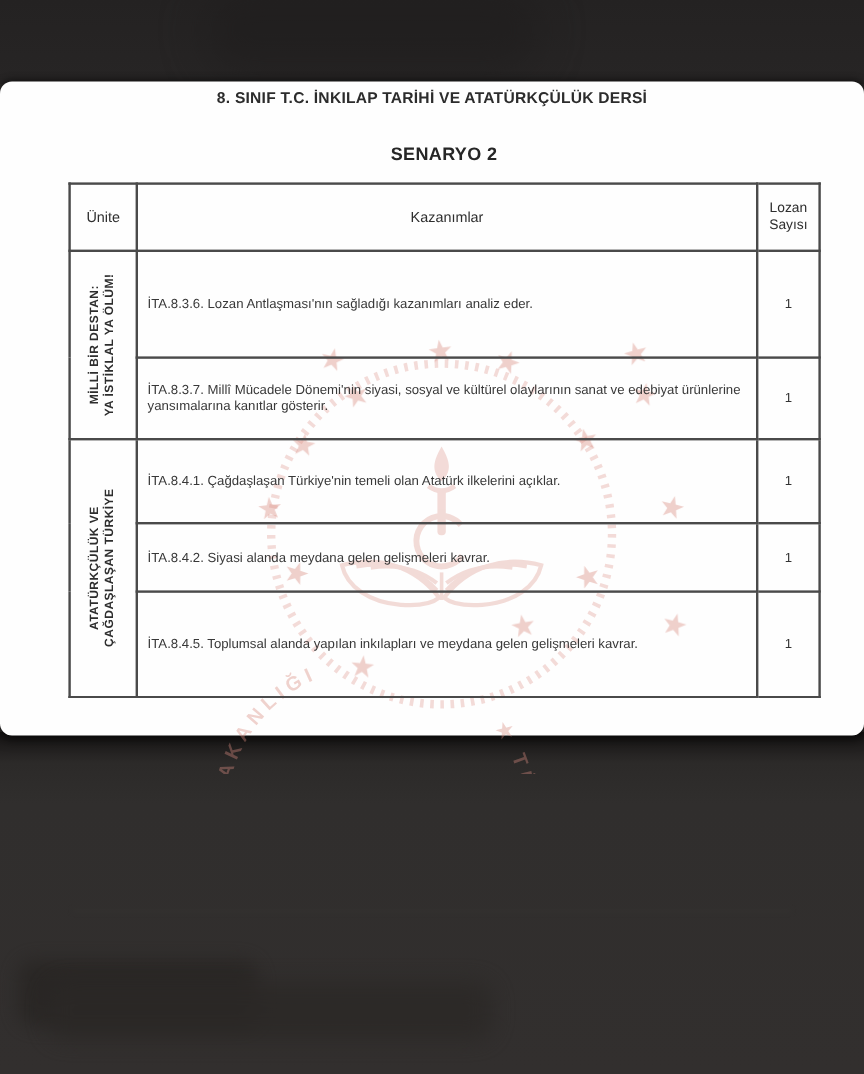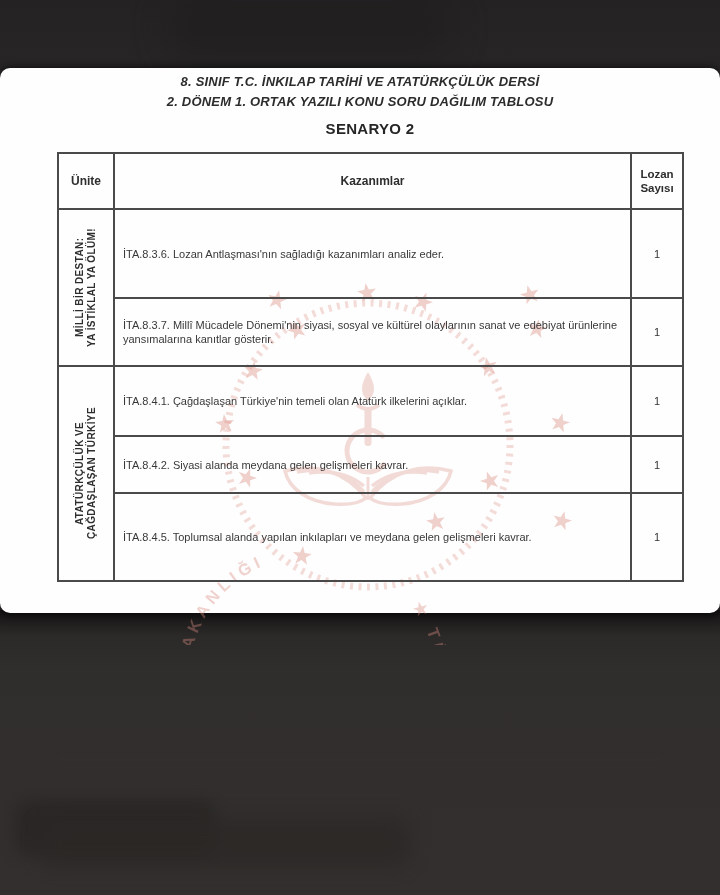--- a/index.html
+++ b/index.html
@@ -38,21 +38,21 @@
   }
 
   
   .document {
     position: absolute; left: 0; top: 68px; width: 720px; height: 545px;
     background: #fefefe; border-radius: 10px;
     box-shadow: 0 3px 9px rgba(0,0,0,.55), 0 -2px 6px rgba(0,0,0,.35);
   }
   .doc-title {
     position: absolute; left: 0; width: 720px; text-align: center;
-    font-size: 13px; font-weight: bold; color: #2c2c2c; letter-spacing: .2px; font-style: italic;
+    font-size: 13px; font-weight: bold; color: #2c2c2c; letter-spacing: .2px;
   }
   .doc-title.line1 { top: 6px; }
   .doc-title.line2 { top: 26px; }
   .doc-scenario {
     position: absolute; left: 0; top: 52px; width: 720px; text-align: center;
     font-size: 15px; font-weight: bold; color: #262626; letter-spacing: .3px; margin-left: 10px;
   }
 
   
   .watermark {
@@ -67,21 +67,21 @@
   .dist-table {
     position: absolute; left: 57px; top: 84px; width: 625px;
     border-collapse: collapse; table-layout: fixed;
     z-index: 2; background: transparent;
   }
   .dist-table th, .dist-table td {
     border: 2px solid #4a4a4a; color: #333; vertical-align: middle;
     background: transparent;
   }
   .dist-table th {
-    font-size: 12px; font-weight: bold; text-align: center; color: #2e2e2e;
+    font-size: 12px; font-weight: normal; text-align: center; color: #2e2e2e;
     padding: 2px 4px;
   }
   .dist-table th.h-count { font-size: 11.5px; line-height: 14px; }
   td.outcome-cell {
     font-size: 11px; line-height: 14px; padding: 4px 8px; text-align: left;
     color: #383838;
   }
   td.count-cell { font-size: 11px; text-align: center; color: #333; }
   td.unit-cell { text-align: center; }
   .unit-vertical {
@@ -107,21 +107,20 @@
   </div>
   <div class="bg-bottom">
     <div class="bg-line"></div>
     <div class="bg-blob-1"></div>
     <div class="bg-blob-2"></div>
   </div>
 
   <div class="document">
 
     <div class="doc-title line1">8. SINIF T.C. İNKILAP TARİHİ VE ATATÜRKÇÜLÜK DERSİ</div>
-    <div class="doc-title line2">2. DÖNEM 1. ORTAK YAZILI KONU SORU DAĞILIM TABLOSU</div>
     <div class="doc-scenario">SENARYO 2</div>
 
     <svg class="watermark" viewBox="0 0 420 400" aria-hidden="true">
       <defs>
         <path id="wm-text-circle" d="M 210 324 A 124 124 0 1 1 209.8 323.9" fill="none"></path>
         <path id="wm-star" d="M0,-10 L2.35,-3.24 L9.51,-3.09 L3.8,1.24 L5.88,8.09 L0,4 L-5.88,8.09 L-3.8,1.24 L-9.51,-3.09 L-2.35,-3.24 Z"></path>
       </defs>
 
       <g class="wm-faint">
         <circle cx="210" cy="200" r="142" fill="none" stroke="currentColor" stroke-width="7" stroke-dasharray="3 5.5"></circle>

